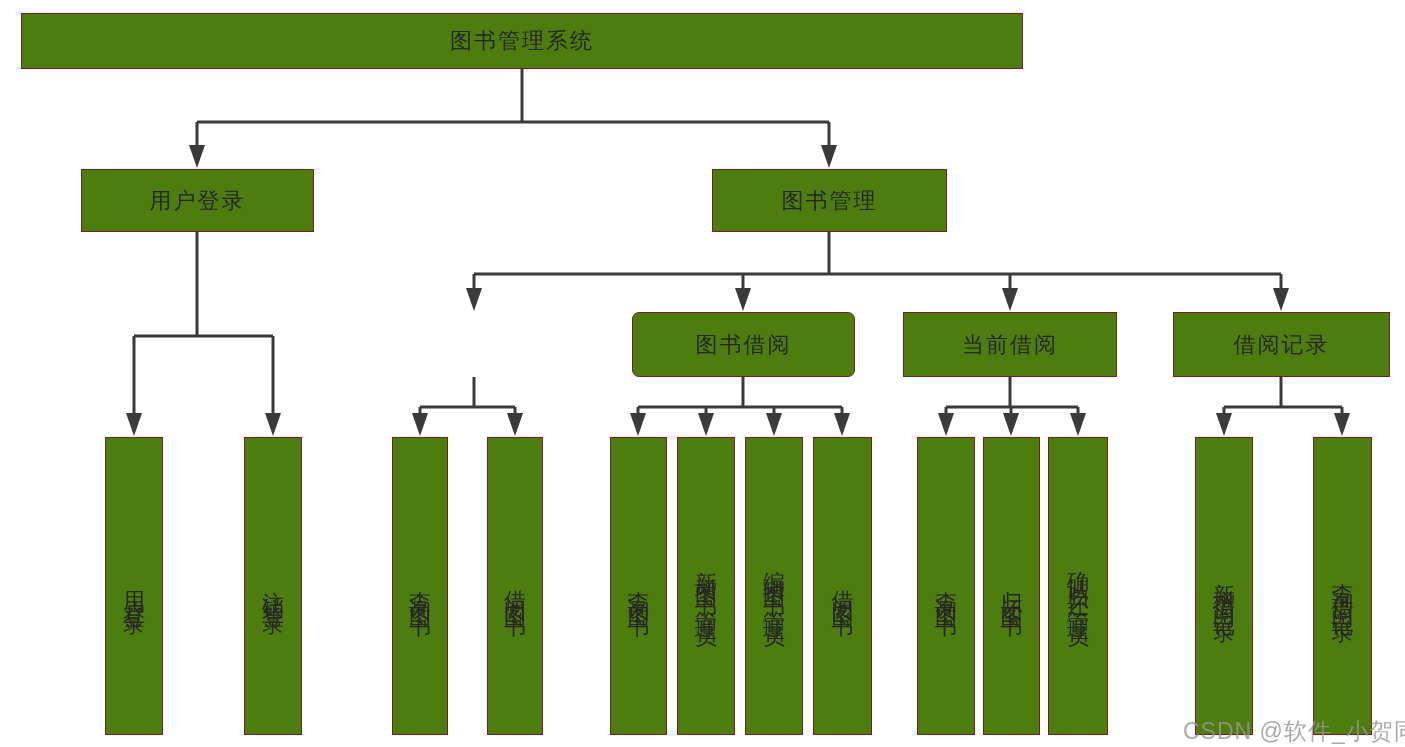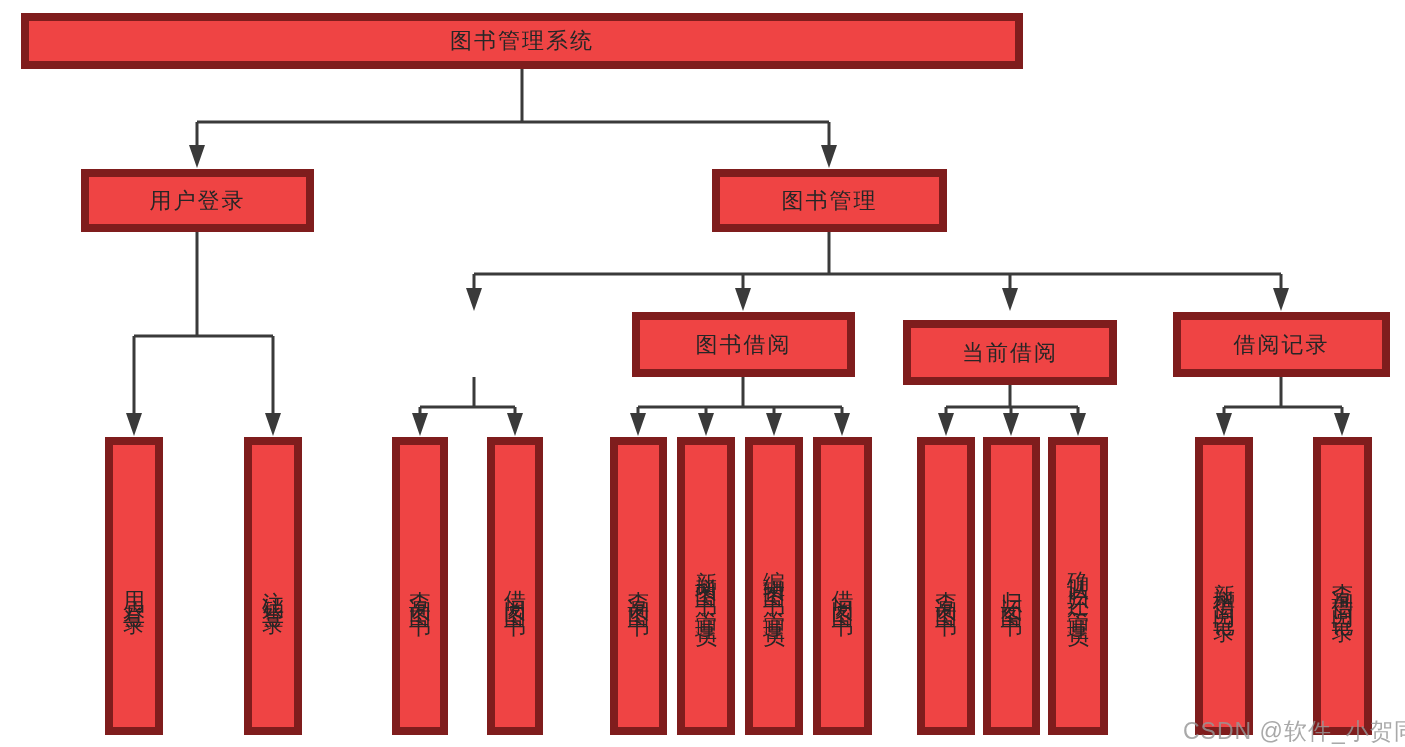--- a/index.html
+++ b/index.html
@@ -18,22 +18,22 @@
   #wires {
     position: absolute;
     left: 0; top: 0;
     width: 1405px;
     height: 747px;
     z-index: 1;
   }
   .node {
     position: absolute;
     box-sizing: border-box;
-    border: 8px solid #7f1d1d;
-    background: #ef4444;
+    border: 1px solid #7f1d1d;
+    background: #4d7c0f;
     color: #262626;
     display: flex;
     align-items: center;
     justify-content: center;
     font-size: 22px;
     letter-spacing: 2px;
     z-index: 2;
     line-height: 1;
   }
   .leaf {
@@ -104,22 +104,22 @@
       <polygon points="1216,413 1232,413 1224,436"></polygon>
       <polygon points="1334,413 1350,413 1342,436"></polygon>
     </g>
   </svg>
 
   <div class="node" style="left:21px; top:13px; width:1002px; height:56px;">图书管理系统</div>
 
   <div class="node" style="left:81px; top:169px; width:233px; height:63px;">用户登录</div>
   <div class="node" style="left:712px; top:169px; width:235px; height:63px;">图书管理</div>
 
-  <div class="node" style="left:632px; top:312px; width:223px; height:65px;">图书借阅</div>
-  <div class="node" style="left:903px; top:312px; width:214px; height:65px;margin-top:8px;">当前借阅</div>
+  <div class="node" style="left:632px; top:312px; width:223px; height:65px;border-radius:7px;">图书借阅</div>
+  <div class="node" style="left:903px; top:312px; width:214px; height:65px;">当前借阅</div>
   <div class="node" style="left:1173px; top:312px; width:217px; height:65px;">借阅记录</div>
 
   <div class="node leaf" style="left:105px; top:437px; width:58px; height:298px;">用户登录</div>
   <div class="node leaf" style="left:244px; top:437px; width:58px; height:298px;">注销登录</div>
 
   <div class="node leaf" style="left:392px; top:437px; width:56px; height:298px;">查询图书</div>
   <div class="node leaf" style="left:487px; top:437px; width:56px; height:298px;">借阅图书</div>
 
   <div class="node leaf" style="left:610px; top:437px; width:57px; height:298px;">查询图书</div>
   <div class="node leaf" style="left:677px; top:437px; width:58px; height:298px;">新增图书（管理员）</div>

